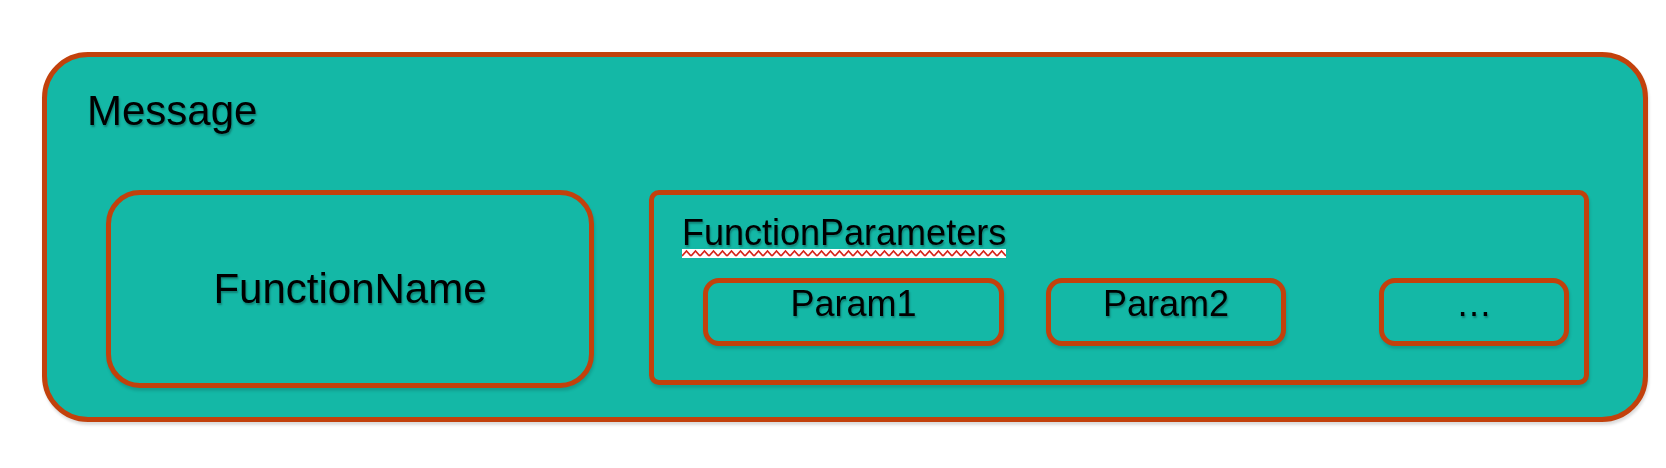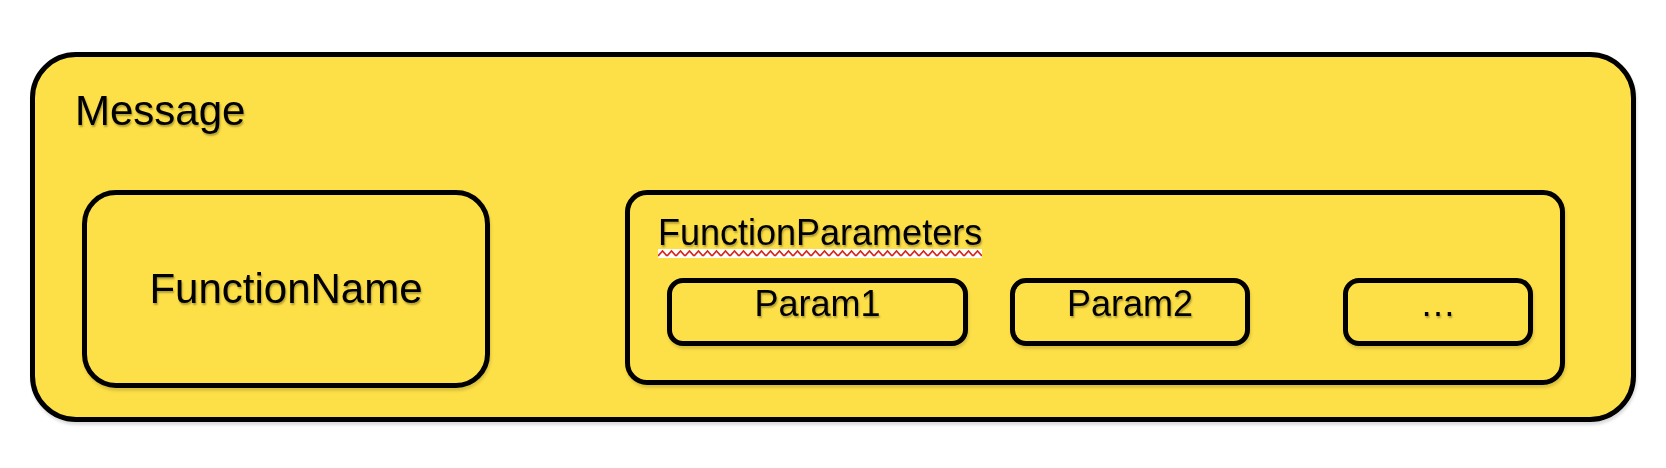--- a/index.html
+++ b/index.html
@@ -12,61 +12,62 @@
     width: 1666px;
     height: 468px;
     background: #FFFFFF;
     font-family: "Liberation Sans", sans-serif;
     color: #000000;
     overflow: hidden;
   }
   .rbox {
     position: absolute;
     box-sizing: border-box;
-    border: 5px solid #000000;
-    background: #fde047;
+    border: 5px solid #c2410c;
+    background: #14b8a6;
     box-shadow: 1px 3px 3px rgba(0,0,0,0.14);
+    margin-left: 12px;
   }
   .outer-box {
     left: 30px;
     top: 52px;
     width: 1606px;
     height: 370px;
     border-radius: 46px;
   }
   .outer-label {
     position: absolute;
     left: 40px;
     top: 31px;
     font-size: 42px;
     line-height: 1.1;
     text-shadow: 1px 2px 2px rgba(0,0,0,0.30);
     white-space: nowrap;
   }
   .fn-box {
     left: 47px;
     top: 133px;
-    width: 408px;
+    width: 488px;
     height: 198px;
     border-radius: 34px;
     display: flex;
     align-items: center;
     justify-content: center;
   }
   .fn-label {
     font-size: 42px;
     text-shadow: 1px 2px 2px rgba(0,0,0,0.30);
     white-space: nowrap;
   }
   .fp-box {
     left: 590px;
     top: 133px;
     width: 940px;
     height: 195px;
-    border-radius: 22px;
+    border-radius: 10px;
   }
   .fp-label-wrap {
     position: absolute;
     left: 28px;
     top: 20px;
     width: max-content;
   }
   .fp-label {
     display: block;
     font-size: 36px;

